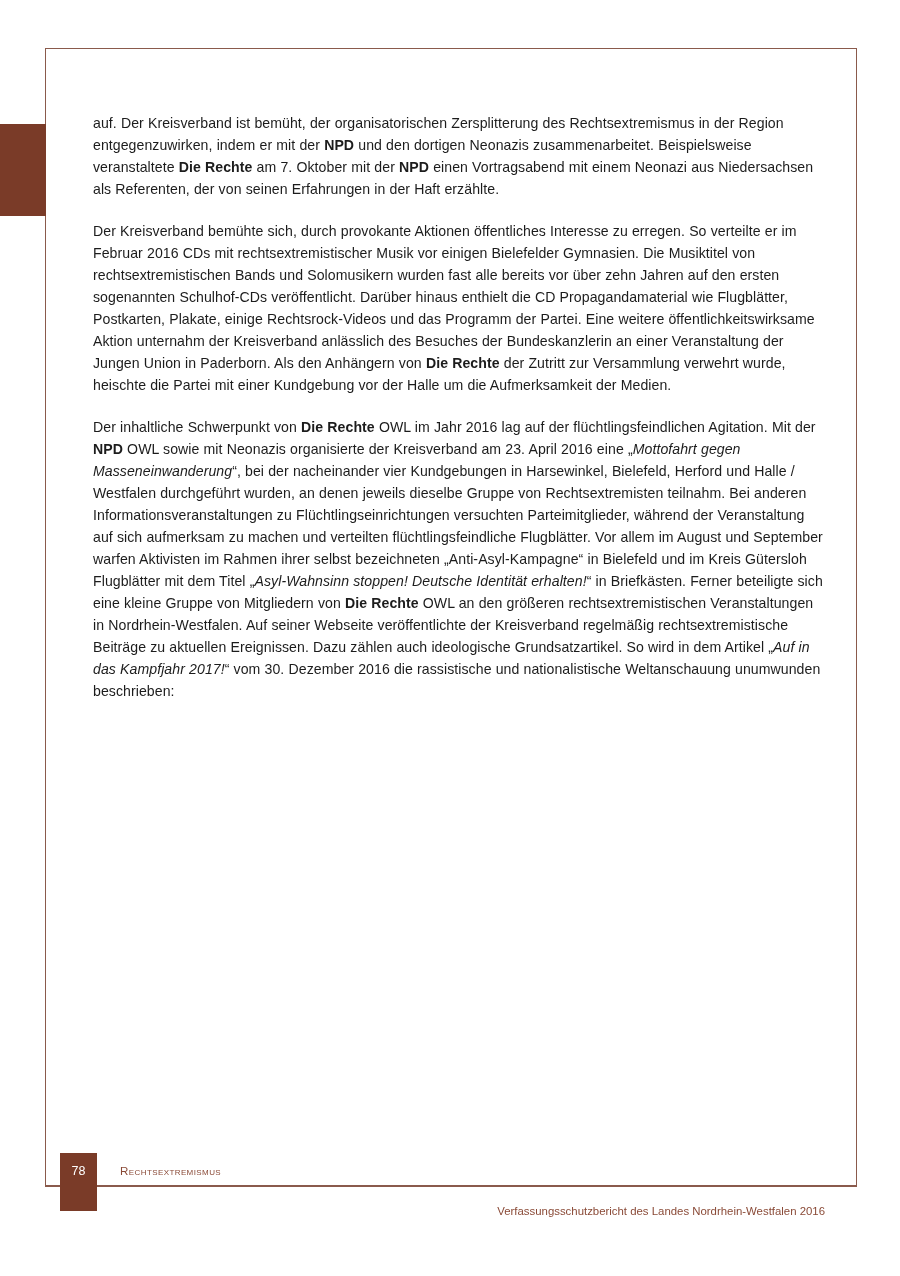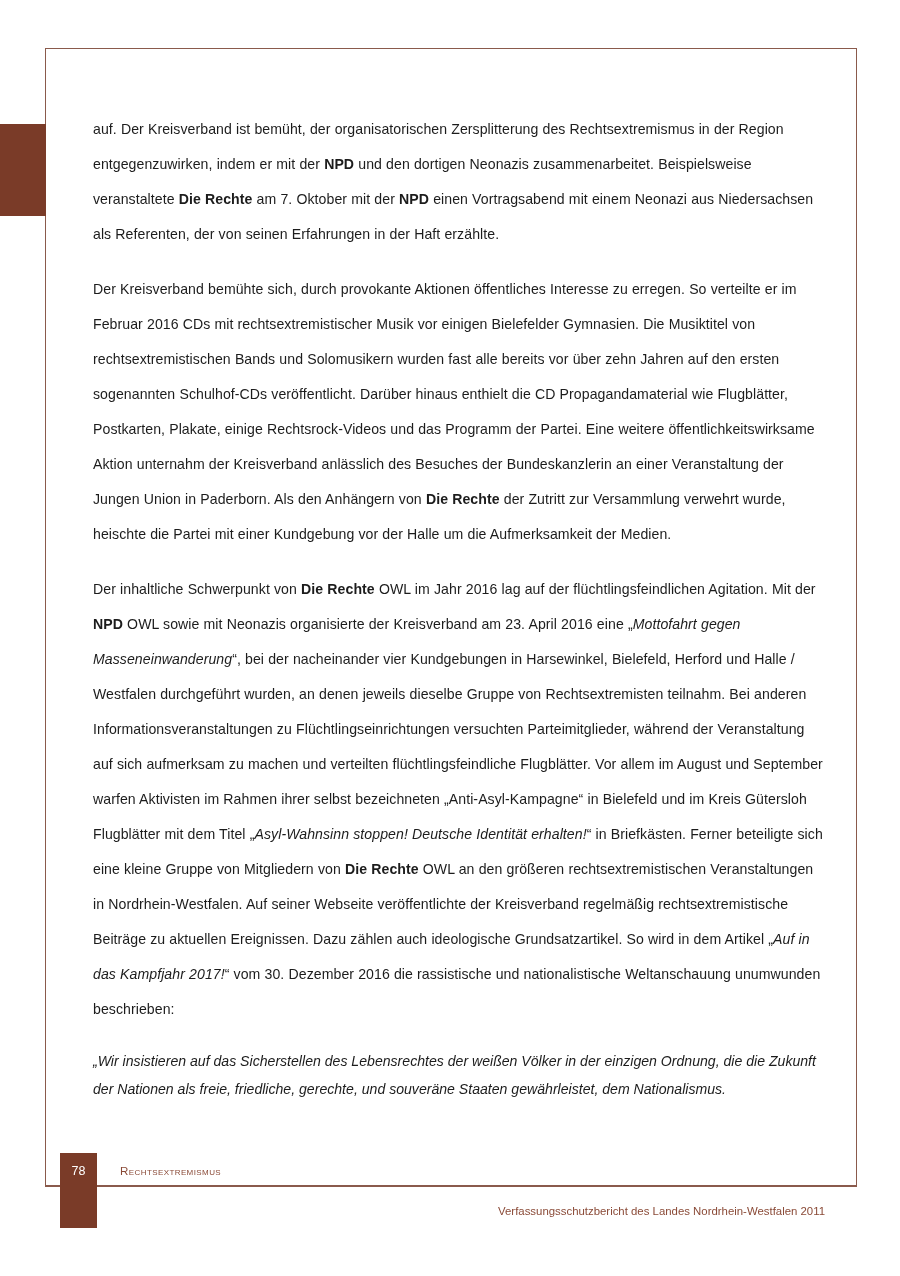--- a/index.html
+++ b/index.html
@@ -43,21 +43,21 @@
   .content {
     position: absolute;
     left: 93px;
     top: 112px;
     width: 733px;
   }
 
   p.para {
     margin: 0 0 20px 0;
     font-size: 14.1px;
-    line-height: 35px;
+    line-height: 22px;
     color: #1c1c1c;
     text-align: left;
     letter-spacing: 0.005em;
     word-spacing: 0.01em;
   }
   p.para:last-child { margin-bottom: 0; }
 
   p.quote {
     margin: 0 0 20px 0;
     font-size: 14.1px;
@@ -76,21 +76,21 @@
     top: 1185px;
     width: 812px;
     height: 1.6px;
     background: #8a5a4c;
   }
   .page-num-box {
     position: absolute;
     left: 60px;
     top: 1153px;
     width: 37px;
-    height: 75px;
+    height: 58px;
     background: #7a3b28;
   }
   .page-num-box span {
     position: absolute;
     left: 0;
     top: 11px;
     width: 100%;
     text-align: center;
     color: #ffffff;
     font-size: 12.5px;
@@ -121,24 +121,23 @@
 <body>
 
 <div class="page-frame"></div>
 
 <div class="chapter-tab"></div>
 
 <div class="content" id="content">
     <p class="para"><span>auf. Der Kreisverband ist bemüht, der organisatorischen Zersplitterung des Rechtsextremismus in der Region entgegenzuwirken, indem er mit der </span><span class="b">NPD</span><span> und den dortigen Neonazis zusammenarbeitet. Beispielsweise veranstaltete </span><span class="b">Die Rechte</span><span> am 7. Oktober mit der </span><span class="b">NPD</span><span> einen Vortragsabend mit einem Neonazi aus Niedersachsen als Referenten, der von seinen Erfahrungen in der Haft erzählte.</span></p>
     <p class="para"><span>Der Kreisverband bemühte sich, durch provokante Aktionen öffentliches Interesse zu erregen. So verteilte er im Februar 2016 CDs mit rechtsextremistischer Musik vor einigen Bielefelder Gymnasien. Die Musiktitel von rechtsextremistischen Bands und Solomusikern wurden fast alle bereits vor über zehn Jahren auf den ersten sogenannten Schulhof-CDs veröffentlicht. Darüber hinaus enthielt die CD Propagandamaterial wie Flugblätter, Postkarten, Plakate, einige Rechtsrock-Videos und das Programm der Partei. Eine weitere öffentlichkeitswirksame Aktion unternahm der Kreisverband anlässlich des Besuches der Bundeskanzlerin an einer Veranstaltung der Jungen Union in Paderborn. Als den Anhängern von </span><span class="b">Die Rechte</span><span> der Zutritt zur Versammlung verwehrt wurde, heischte die Partei mit einer Kundgebung vor der Halle um die Aufmerksamkeit der Medien.</span></p>
     <p class="para"><span>Der inhaltliche Schwerpunkt von </span><span class="b">Die Rechte</span><span> OWL im Jahr 2016 lag auf der flüchtlingsfeindlichen Agitation. Mit der </span><span class="b">NPD</span><span> OWL sowie mit Neonazis organisierte der Kreisverband am 23. April 2016 eine „</span><span class="i">Mottofahrt gegen Masseneinwanderung</span><span>“, bei der nacheinander vier Kundgebungen in Harsewinkel, Bielefeld, Herford und Halle / Westfalen durchgeführt wurden, an denen jeweils dieselbe Gruppe von Rechtsextremisten teilnahm. Bei anderen Informationsveranstaltungen zu Flüchtlingseinrichtungen versuchten Parteimitglieder, während der Veranstaltung auf sich aufmerksam zu machen und verteilten flüchtlingsfeindliche Flugblätter. Vor allem im August und September warfen Aktivisten im Rahmen ihrer selbst bezeichneten „Anti-Asyl-Kampagne“ in Bielefeld und im Kreis Gütersloh Flugblätter mit dem Titel „</span><span class="i">Asyl-Wahnsinn stoppen! Deutsche Identität erhalten!</span><span>“ in Briefkästen. Ferner beteiligte sich eine kleine Gruppe von Mitgliedern von </span><span class="b">Die Rechte</span><span> OWL an den größeren rechtsextremistischen Veranstaltungen in Nordrhein-Westfalen. Auf seiner Webseite veröffentlichte der Kreisverband regelmäßig rechtsextremistische Beiträge zu aktuellen Ereignissen. Dazu zählen auch ideologische Grundsatzartikel. So wird in dem Artikel „</span><span class="i">Auf in das Kampfjahr 2017!</span><span>“ vom 30. Dezember 2016 die rassistische und nationalistische Weltanschauung unumwunden beschrieben:</span></p>
-    <p class="quote"><span class="i">„Wir insistieren auf das Sicherstellen des Lebensrechtes der weißen Völker in der einzigen Ordnung, die die Zukunft der Nationen als freie, friedliche, gerechte, und souveräne Staaten gewährleistet, dem Nationalismus.</span></p>
   </div>
 
 <div class="footer-rule"></div>
 
 <div class="page-num-box">
   <span>78</span>
 </div>
 
 <div class="chapter-label">Rechtsextremismus</div>
 
-<div class="report-title">Verfassungsschutzbericht des Landes Nordrhein-Westfalen 2011</div>
+<div class="report-title">Verfassungsschutzbericht des Landes Nordrhein-Westfalen 2016</div>
 
 </body></html>

